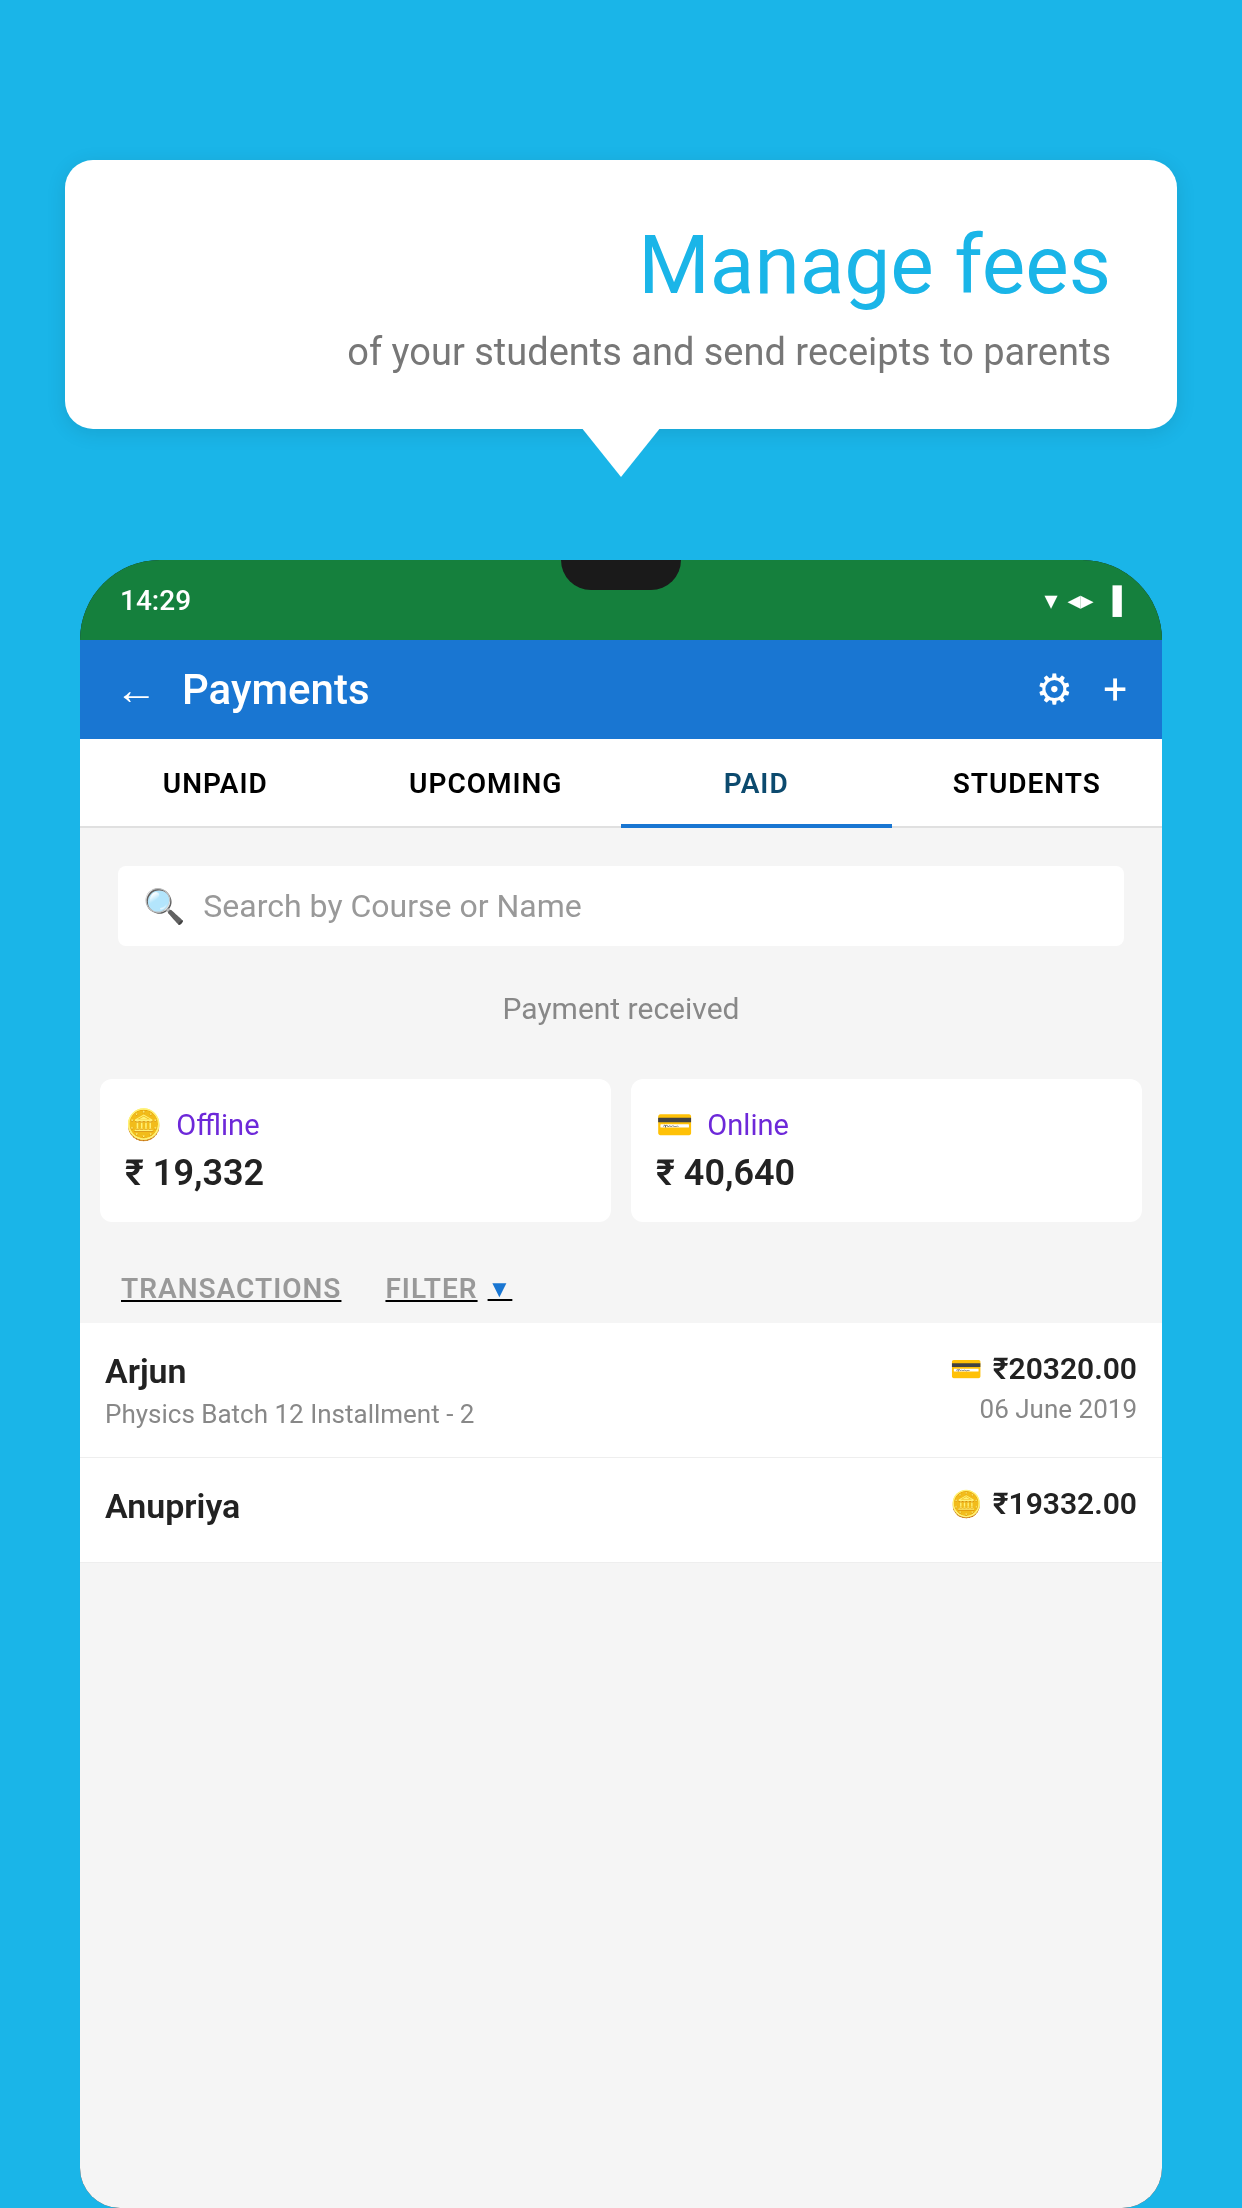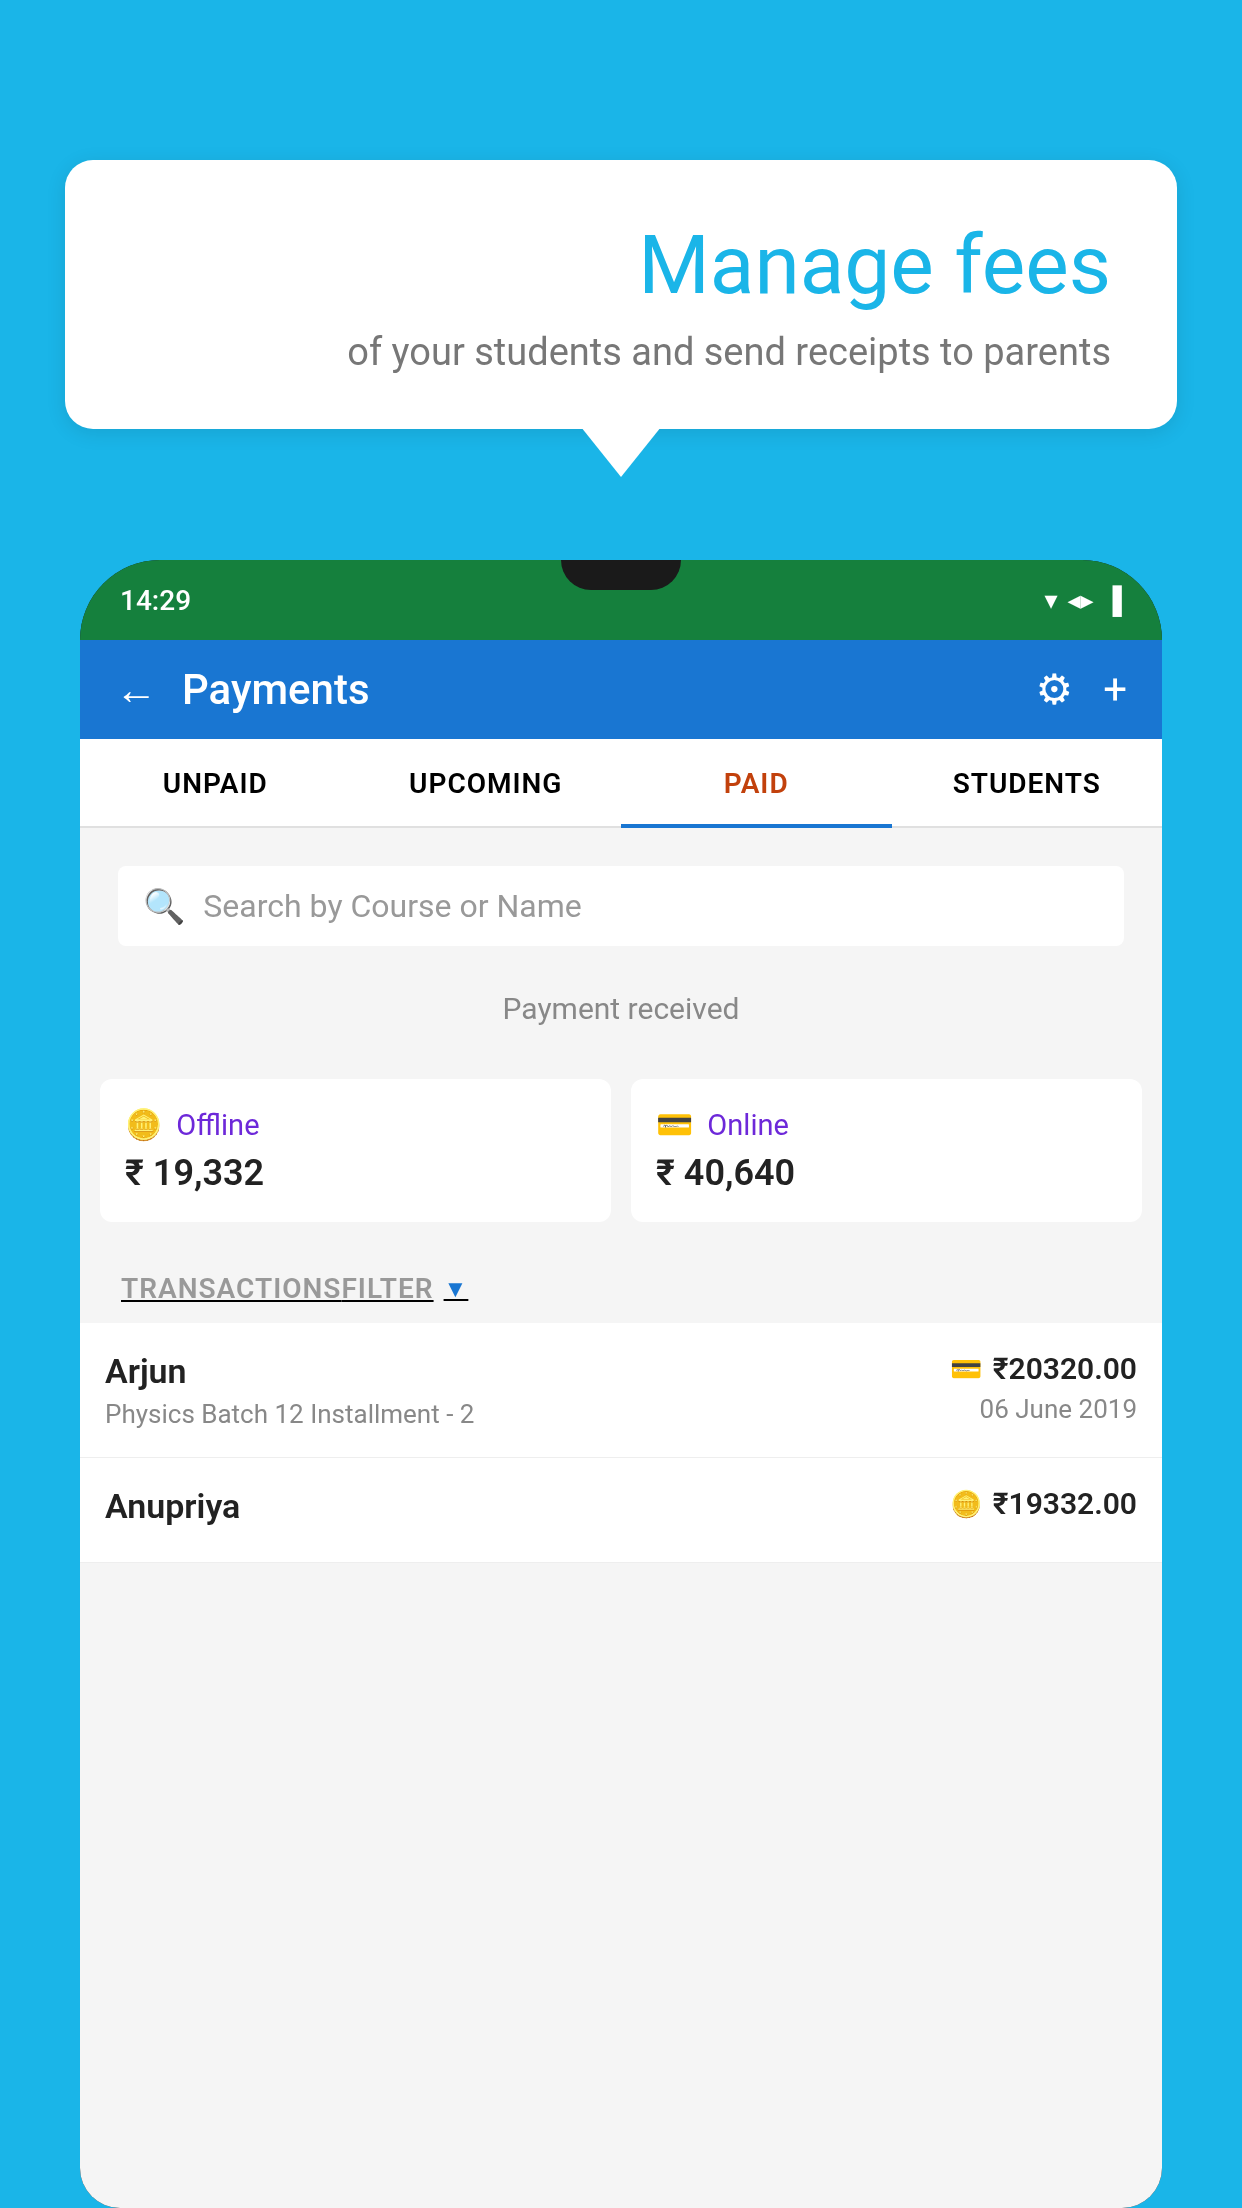--- a/index.html
+++ b/index.html
@@ -153,21 +153,21 @@
       text-align: center;
       padding: 28px 10px 24px;
       font-size: 28px;
       font-weight: 600;
       color: #000000;
       letter-spacing: 1px;
       border-bottom: 4px solid transparent;
       margin-bottom: -2px;
     }
     .tab.active {
-      color: #c2410c;
+      color: #0c4a6e;
       border-bottom-color: #1976d2;
     }
 
     
     .search-container {
       background: white;
       padding: 20px 25px;
       margin: 20px 20px 0;
       border-radius: 8px;
       display: flex;
@@ -250,20 +250,21 @@
       letter-spacing: 1px;
     }
     .filter-label {
       font-size: 28px;
       font-weight: 600;
       color: #999;
       letter-spacing: 1px;
       display: flex;
       align-items: center;
       gap: 10px;
+      margin-left: 44px;
     }
     .filter-triangle {
       color: #1976d2;
       font-size: 24px;
     }
 
     
     .transaction-row {
       background: white;
       padding: 28px 25px;

